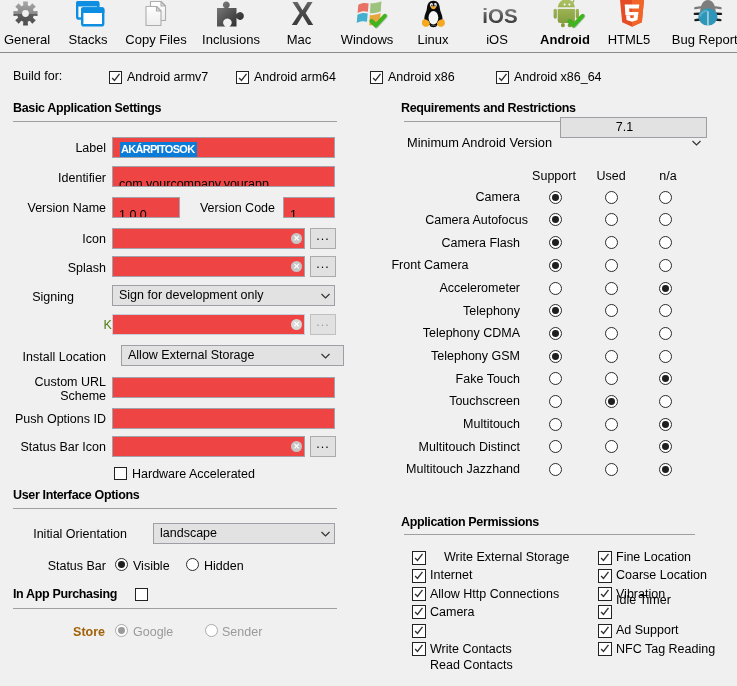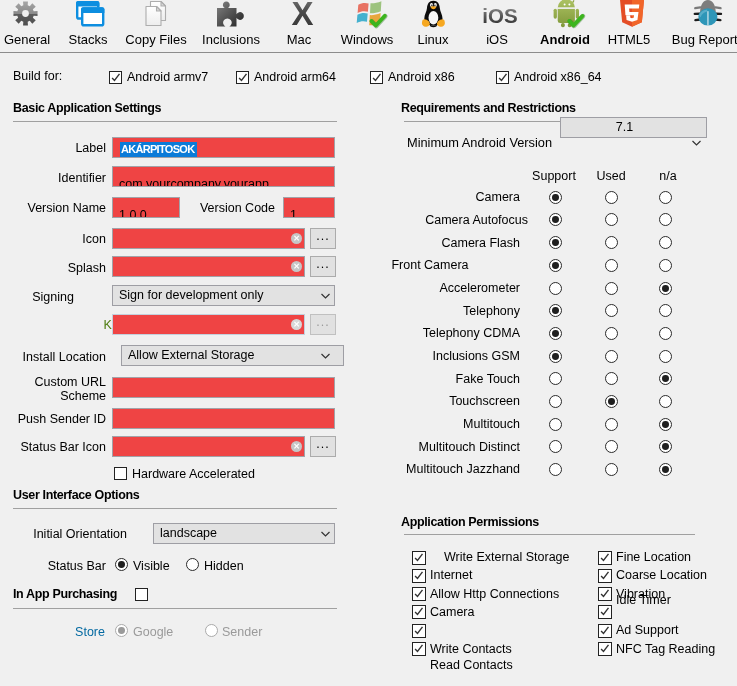--- a/index.html
+++ b/index.html
@@ -238,21 +238,21 @@
 
 <div class="lbl r" style="left:0;top:350px;width:106px;">Install Location</div>
 <div class="dd" style="left:112px;top:345px;width:223px;margin-left:9px;">Allow External Storage</div>
 <svg class="chev" style="left:321px;top:352px;" viewBox="0 0 9 9">
     <path d="M0.5 2 L4.5 6 L8.5 2" stroke="#333" fill="none" stroke-width="1.2"></path>
   </svg>
 
 <div class="lbl r" style="left:0;top:375px;width:106px;">Custom URL<br>Scheme</div>
 <div class="inp" style="left:112px;top:377px;width:223px;"></div>
 
-<div class="lbl r" style="left:0;top:412px;width:106px;">Push Sender ID</div>
+<div class="lbl r" style="left:0;top:412px;width:106px;">Push Options ID</div>
 <div class="inp" style="left:112px;top:408px;width:223px;"></div>
 
 <div class="lbl r" style="left:0;top:440px;width:106px;">Status Bar Icon</div>
 <div class="inp" style="left:112px;top:436px;width:193px;"></div>
 <div class="clr" style="left:291px;top:441px;">✕</div>
 <div class="btn" style="left:310px;top:436px;">...</div>
 
 <div class="cb" style="left:114px;top:467px;"></div>
 <div class="lbl" style="left:132px;top:467px;">Hardware Accelerated</div>
 
@@ -270,21 +270,21 @@
     <span class="rdot"></span>
   </div>
 <div class="lbl" style="left:133px;top:559px;">Visible</div>
 <div class="radio" style="left:186px;top:558px;"></div>
 <div class="lbl" style="left:204px;top:559px;">Hidden</div>
 
 <div class="h" style="left:13px;top:587px;">In App Purchasing</div>
 <div class="cb" style="left:135px;top:588px;"></div>
 <div class="hr" style="left:13px;top:608px;width:324px;"></div>
 
-<div class="lbl r" style="left:0;top:625px;width:105px;color:#0369a1;font-weight:normal;">Store</div>
+<div class="lbl r" style="left:0;top:625px;width:105px;color:#a16207;font-weight:bold;">Store</div>
 <div class="radio" style="left:115px;top:624px;border-color:#aaa;">
     <span class="rdot" style="background:#9a9a9a;"></span>
   </div>
 <div class="lbl" style="left:133px;top:625px;color:#9a9a9a;">Google</div>
 <div class="radio" style="left:205px;top:624px;border-color:#aaa;"></div>
 <div class="lbl" style="left:222px;top:625px;color:#9a9a9a;">Sender</div>
 
 <div class="h" style="left:401px;top:101px;">Requirements and Restrictions</div>
 <div class="hr" style="left:404px;top:121px;width:291px;"></div>
 
@@ -334,21 +334,21 @@
       <span class="rdot"></span>
     </div>
     <div class="radio" style="left:605px;top:304px;"></div>
     <div class="radio" style="left:659px;top:304px;"></div>
     <div class="lbl r" style="left:340px;top:326px;width:180px;">Telephony CDMA</div>
     <div class="radio" style="left:549px;top:327px;">
       <span class="rdot"></span>
     </div>
     <div class="radio" style="left:605px;top:327px;"></div>
     <div class="radio" style="left:659px;top:327px;"></div>
-    <div class="lbl r" style="left:340px;top:349px;width:180px;">Inclusions GSM</div>
+    <div class="lbl r" style="left:340px;top:349px;width:180px;">Telephony GSM</div>
     <div class="radio" style="left:549px;top:350px;">
       <span class="rdot"></span>
     </div>
     <div class="radio" style="left:605px;top:350px;"></div>
     <div class="radio" style="left:659px;top:350px;"></div>
     <div class="lbl r" style="left:340px;top:372px;width:180px;">Fake Touch</div>
     <div class="radio" style="left:549px;top:372px;"></div>
     <div class="radio" style="left:605px;top:372px;"></div>
     <div class="radio" style="left:659px;top:372px;">
       <span class="rdot"></span>

